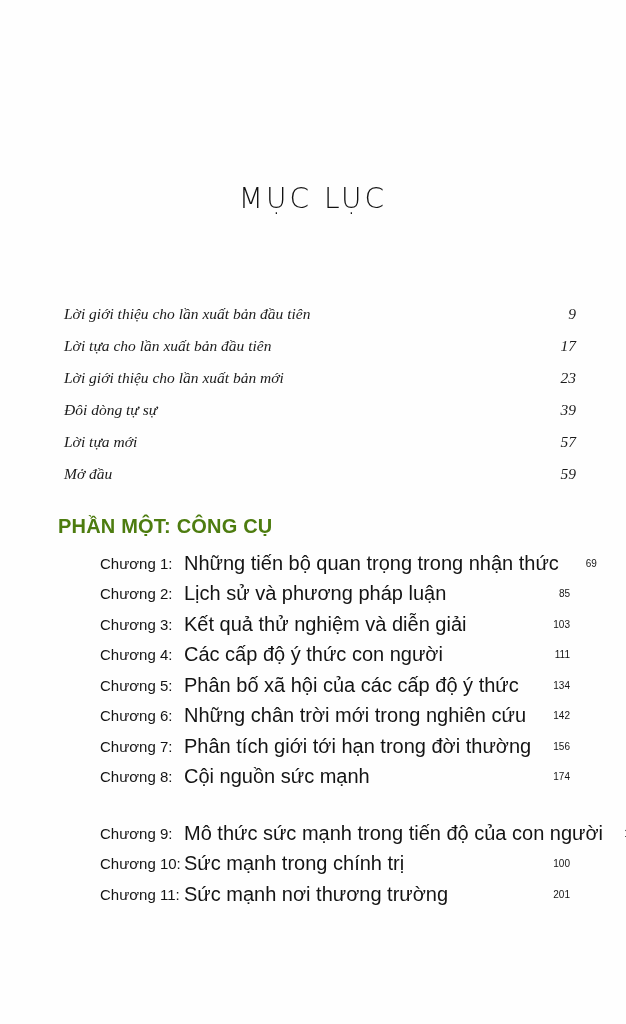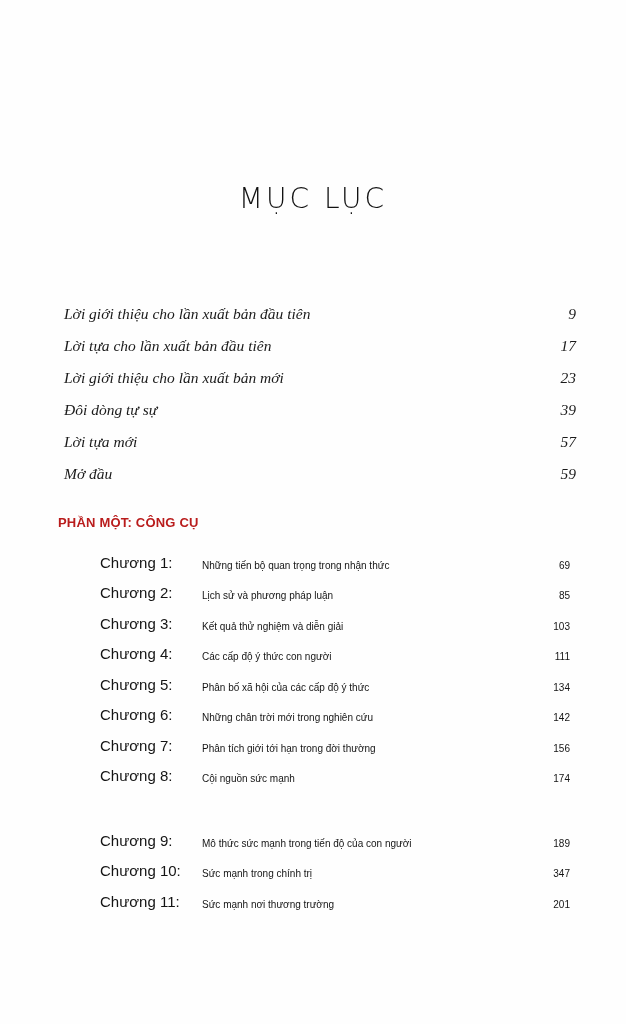--- a/index.html
+++ b/index.html
@@ -66,41 +66,40 @@
   }
   
   .part {
     position: absolute;
     left: 58px;
     width: 512px;
   }
   .part-title {
     font-family: "Liberation Sans", sans-serif;
     font-weight: bold;
-    font-size: 13px;
-    color: #b91c1c;
+    font-size: 20px;
+    color: #4d7c0f;
     letter-spacing: 0.2px;
     margin-bottom: 10px;
   }
   .ch-row {
     display: flex;
-    align-items: flex-end;
+    align-items: center;
     height: 30.5px;
     padding-left: 42px;
-    gap: 18px;
   }
   .ch-num {
     font-size: 15px;
     color: #141414;
     width: 84px;
     flex: 0 0 84px;
     white-space: nowrap;
   }
   .ch-title {
-    font-size: 10px;
+    font-size: 20px;
     color: #141414;
     flex: 1 1 auto;
     white-space: nowrap;
   }
   .ch-page {
     font-size: 10px;
     color: #141414;
     text-align: right;
     flex: 0 0 38px;
     white-space: nowrap;
@@ -190,21 +189,21 @@
   <div class="part" id="part-two">
 
     <div class="ch-row">
       <span class="ch-num">Chương 9:</span>
       <span class="ch-title">Mô thức sức mạnh trong tiến độ của con người</span>
       <span class="ch-page">189</span>
     </div>
     <div class="ch-row">
       <span class="ch-num">Chương 10:</span>
       <span class="ch-title">Sức mạnh trong chính trị</span>
-      <span class="ch-page">347</span>
+      <span class="ch-page">100</span>
     </div>
     <div class="ch-row">
       <span class="ch-num">Chương 11:</span>
       <span class="ch-title">Sức mạnh nơi thương trường</span>
       <span class="ch-page">201</span>
     </div>
   </div>
 
 </div>
 

